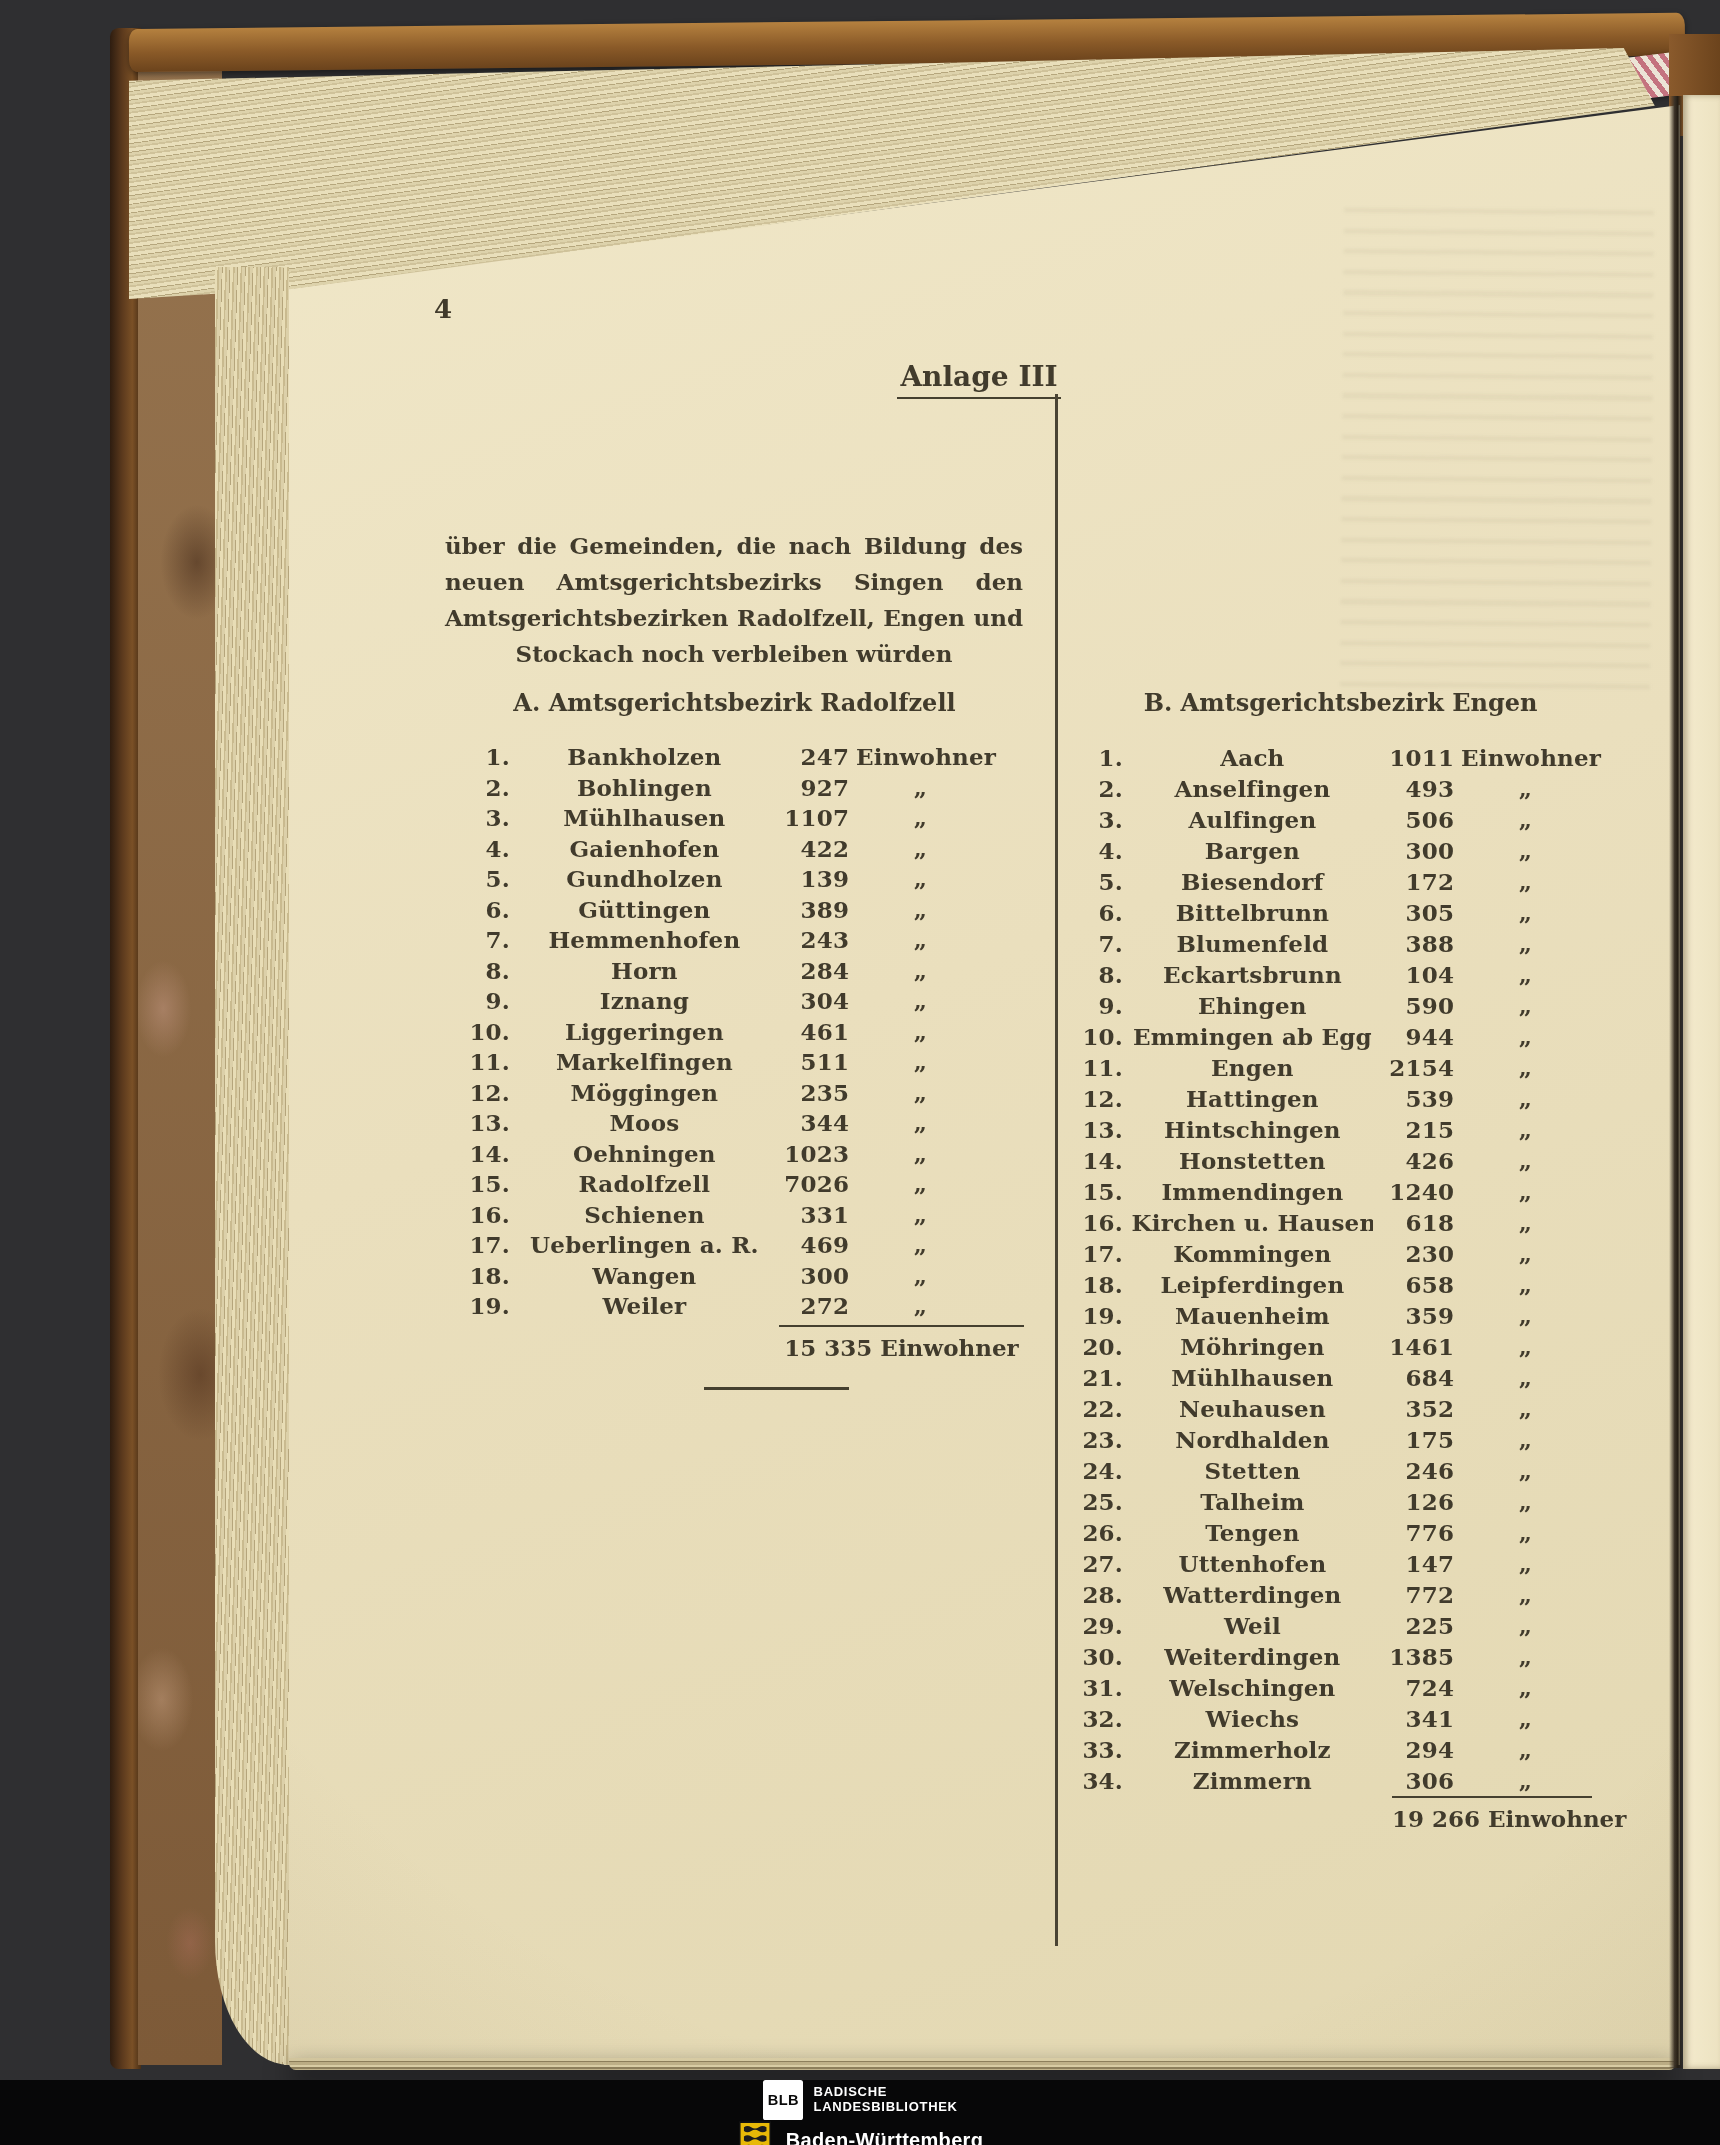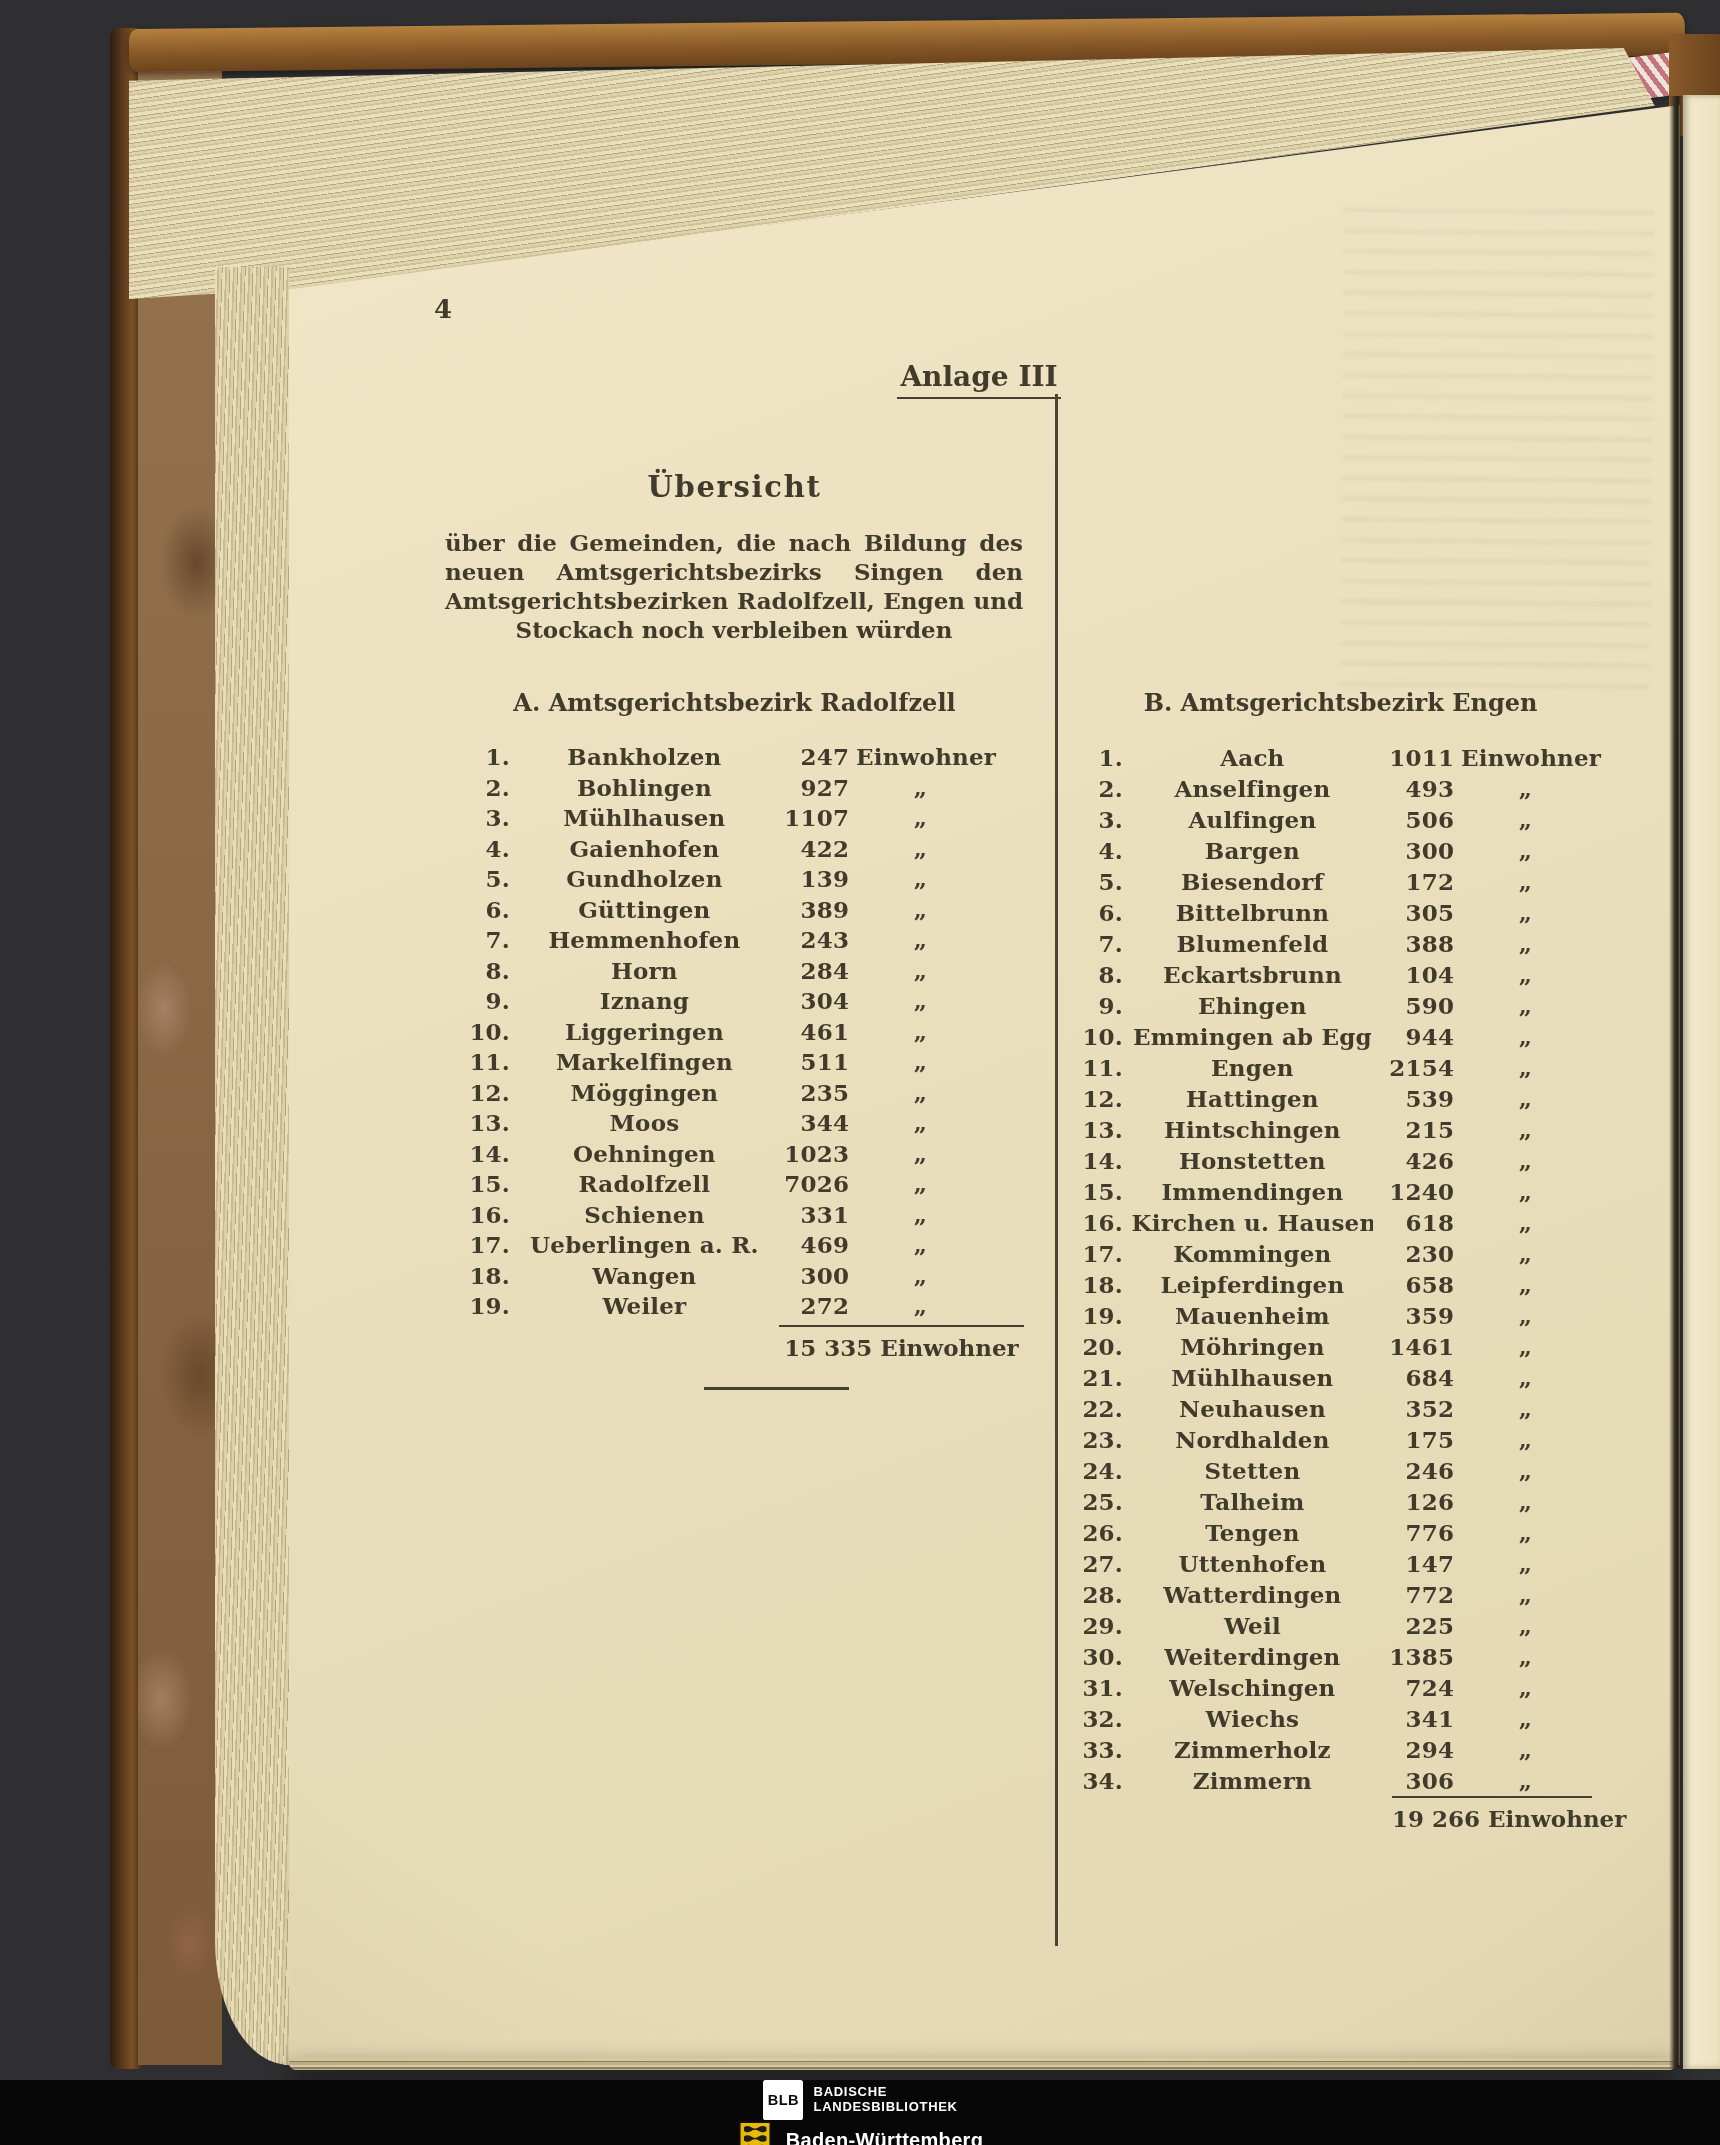--- a/index.html
+++ b/index.html
@@ -98,21 +98,21 @@
   .anlage{
     left:897px;top:360px;
     font-size:28px;font-weight:700;
     border-bottom:2.6px solid #45402f;
     padding:0 3.4px 4.3px 3.4px;
   }
   .vline{left:1055px;top:394px;width:2.6px;height:1552px;background:#4a4434;}
   .doc-title{left:447px;top:470px;width:575px;text-align:center;font-size:29px;font-weight:700;letter-spacing:1.7px;}
   .doc-subtitle{
     left:445px;top:528px;width:578px;
-    font-size:23px;font-weight:700;line-height:29px;
+    font-size:23px;font-weight:700;line-height:36px;
     text-align:justify;text-align-last:center;
   }
   .sec-heading{font-size:24px;font-weight:700;text-align:center;}
   .headA{left:447px;top:688px;width:575px;}
   .headB{left:1091px;top:688px;width:499px;}
 
   .gtable{font-weight:700;}
   .tableA{left:469px;top:742px;width:516px;--cnum:41px;--cval:72px;--cunit:129px;}
   .tableB{left:1075px;top:742px;width:515px;--cnum:48px;--cval:74px;--cunit:129px;}
   .trow{display:grid;grid-template-columns:var(--cnum) 1fr var(--cval) var(--cunit);column-gap:6.9px;font-size:23px;letter-spacing:0.2px;}
@@ -166,21 +166,20 @@
 <div class="abs stack-bottom"></div>
 <div class="abs page-gap"></div>
 <div class="abs page-next"></div>
 <div class="abs page-vignette"></div>
 
 <div class="abs content">
   <div class="abs pageno">4</div>
   <div class="abs anlage">Anlage III</div>
   <div class="abs vline"></div>
 
-  <div class="abs doc-title">Übersicht</div>
   <div class="abs doc-subtitle">über die Gemeinden, die nach Bildung des neuen Amtsgerichtsbezirks Singen den Amtsgerichtsbezirken Radolfzell, Engen und Stockach noch verbleiben würden</div>
 
   <div class="abs sec-heading headA">A. Amtsgerichtsbezirk Radolfzell</div>
   <div class="abs sec-heading headB">B. Amtsgerichtsbezirk Engen</div>
 
   <div class="abs gtable tableA">
       <div class="trow">
         <span class="tnum">1.</span>
         <span class="tname">Bankholzen</span>
         <span class="tval">247</span>

